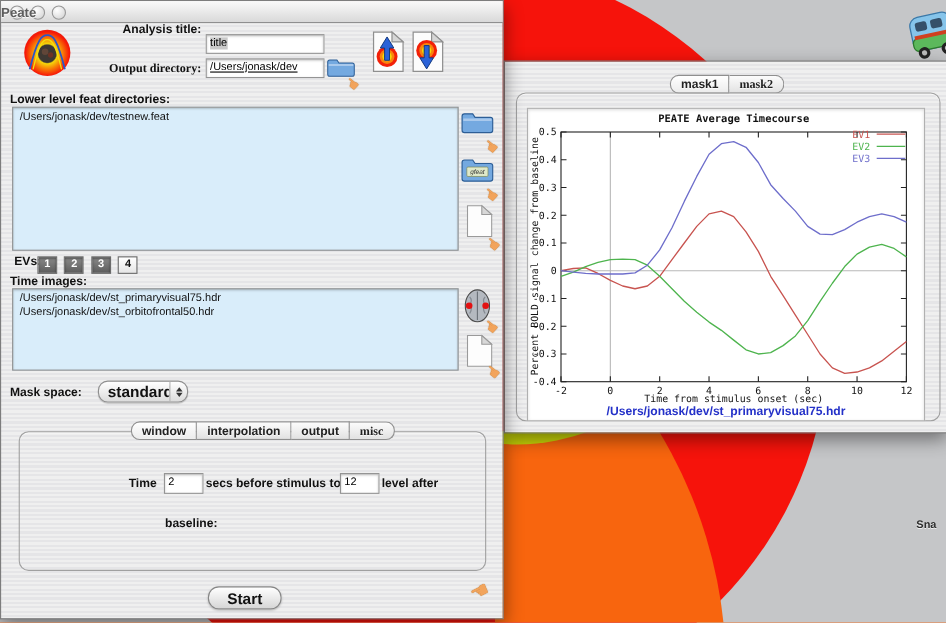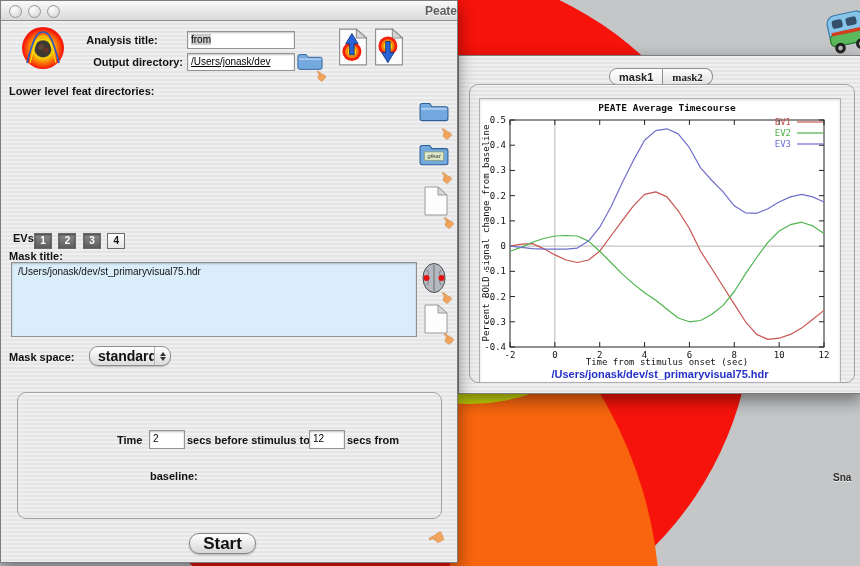--- a/index.html
+++ b/index.html
@@ -14,21 +14,21 @@
   .snapz{right:0px;top:472px;width:27px;color:#2e2e2e;font-size:10px;font-weight:bold;
          text-shadow:0 1px 0 rgba(255,255,255,.7);overflow:hidden;white-space:nowrap;}
   .van{right:-12px;top:6px;width:48px;height:52px;transform:rotate(-12deg);}
   
   .pinstripe{background:repeating-linear-gradient(180deg,#efefef 0px,#efefef 2px,#e5e5e7 2px,#e5e5e7 4px);}
   .window{border:1px solid #7d7d7d;box-shadow:0 6px 16px rgba(0,0,0,.45);}
   .titlebar{left:0;top:0;right:0;height:19px;border-bottom:1px solid #8f8f8f;
             background:linear-gradient(180deg,#fafafa,#d9d9d9);}
   .tl{top:4px;width:11px;height:11px;border-radius:50%;border:1px solid #979797;
       background:radial-gradient(circle at 35% 30%,#ffffff,#cfcfcf);}
-  .title-text{left:0;right:0;top:3px;text-align:right;font-size:12px;font-weight:bold;color:#5d5d5d;
+  .title-text{left:0;right:0;top:3px;text-align:left;font-size:12px;font-weight:bold;color:#5d5d5d;
               text-shadow:0 1px 0 rgba(255,255,255,.8);}
   .lbl{font-size:11px;font-weight:bold;color:#111;white-space:nowrap;}
   .field{background:#fff;border:1px solid #949494;box-shadow:inset 0 1px 2px rgba(0,0,0,.25);
          font-size:10px;color:#000;padding:2px 3px;white-space:nowrap;overflow:hidden;}
   .sel{background:#c9c9c9;}
   .listbox{background:#d9edfa;border:1px solid #8f8f8f;box-shadow:inset 0 1px 2px rgba(0,0,0,.2);
            font-size:10px;color:#111;padding:3px 6px;line-height:12px;}
   .popup{background:linear-gradient(180deg,#ffffff,#dcdcdc);border:1px solid #8f8f8f;border-radius:9px;
          font-size:14px;font-weight:bold;color:#111;display:flex;align-items:center;
          box-shadow:0 1px 1px rgba(0,0,0,.2);}
@@ -43,21 +43,21 @@
        text-shadow:0 1px 0 rgba(255,255,255,.7);}
   .tab:first-child{border-left:1px solid #8f8f8f;border-radius:8px 0 0 8px;}
   .tab:last-child{border-radius:0 8px 8px 0;font-family:Liberation Serif, serif;}
   .tab.selected{background:linear-gradient(180deg,#ffffff,#ececec);}
   .groupbox{border:1px solid #a0a0a0;border-radius:9px;box-shadow:inset 0 1px 0 rgba(255,255,255,.6);}
   .evbtn{width:16px;height:14px;border:1px solid #6b6b6b;font-size:10px;font-weight:bold;
          display:inline-flex;align-items:center;justify-content:center;margin-right:2px;}
   .evbtn.on{background:linear-gradient(180deg,#8a8a8a,#5d5d5d);color:#fff;box-shadow:inset 0 1px 2px rgba(0,0,0,.5);}
   .evbtn.off{background:linear-gradient(180deg,#ffffff,#e6e6e6);color:#111;}
   .pushbtn{border:1px solid #868686;border-radius:10px;background:linear-gradient(180deg,#ffffff,#d6d6d6);
-           font-size:17px;font-weight:bold;color:#111;display:flex;align-items:center;justify-content:center;
+           font-size:14px;font-weight:bold;color:#111;display:flex;align-items:center;justify-content:center;
            box-shadow:0 1px 2px rgba(0,0,0,.25);}
   .hand{color:#f2a45c;text-shadow:0 0 1px #a05c14;line-height:1;}
   .icbtn{display:flex;align-items:flex-start;justify-content:center;}
   
   .plot-panel{background:#fff;border:1px solid #b0b0b0;box-shadow:inset 0 1px 3px rgba(0,0,0,.15);}
   .plot-path{font-size:11px;font-weight:bold;color:#2431c8;text-align:center;white-space:nowrap;}
 </style>
 </head>
 <body>
 
@@ -175,25 +175,25 @@
   <div class="abs" style="left:21px;top:26px;width:42px;height:42px;border-radius:50%;
        background:radial-gradient(circle at 50% 52%,#3e3832 0 26%,#f5d50a 30%,#f87e06 46%,#f71808 66%,#cf2a12 85%,#e6e6e6 98%);">
     <svg width="42" height="42" viewBox="0 0 42 42" style="position:absolute;left:0;top:0;">
       <path d="M5 36 C12 8 16 5 21 5 C26 5 30 8 37 36" fill="none" stroke="#2b56c8" stroke-width="1.6"></path>
       <path d="M8 36 C14 12 17 9 21 9 C25 9 28 12 34 36" fill="none" stroke="#f5e00c" stroke-width="1.2"></path>
       <circle cx="19" cy="20" r="3" fill="#6a4a3a" opacity=".8"></circle>
       <circle cx="24" cy="23" r="2.4" fill="#803020" opacity=".7"></circle>
     </svg>
   </div>
 
-  <div class="abs lbl" style="left:60px;top:33px;width:122px;text-align:center;">Analysis title:</div>
+  <div class="abs lbl" style="left:60px;top:20px;width:122px;text-align:right;">Analysis title:</div>
   <div class="abs field" style="left:186px;top:30px;width:100px;height:12px;">
-    <span class="sel">from</span>
-  </div>
-  <div class="abs lbl" style="left:60px;top:55px;width:122px;text-align:right;">Output directory:</div>
+    <span class="sel">title</span>
+  </div>
+  <div class="abs lbl" style="left:60px;top:55px;width:122px;text-align:right;font-family:Liberation Serif, serif;">Output directory:</div>
   <div class="abs field" style="left:186px;top:52px;width:100px;height:12px;text-decoration:underline;">
     <span>/Users/jonask/dev</span>
   </div>
 
   <div class="abs icbtn" style="left:294px;top:50px;width:30px;height:28px;">
     <svg width="26" height="20" viewBox="0 0 28 20">
       <path d="M1 5 Q1 3 3 3 L10 3 L12 6 L25 6 Q27 6 27 8 L27 17 Q27 19 25 19 L3 19 Q1 19 1 17 Z" fill="#74a9e0" stroke="#2d5e96"></path>
       <path d="M2 7 L26 7 L26 9 L2 9 Z" fill="#a9c9ec"></path>
     </svg>
     <span class="hand abs" style="right:-2px;bottom:-4px;font-size:14px;transform:rotate(38deg);">☚</span>
@@ -216,20 +216,23 @@
       <path d="M16 1 L16 9 L25 9 Z" fill="#d6d6d6" stroke="#8f8f8f"></path>
       <circle cx="12" cy="16" r="8.5" fill="#f22008"></circle>
         <circle cx="12" cy="16" r="6" fill="#f8840c"></circle>
       <circle cx="12" cy="16" r="3.8" fill="#f6d908"></circle>
         <circle cx="12" cy="16" r="2" fill="#4a4036"></circle>
       <polygon points="12,31 6.5,22 10,22 10,12 14,12 14,22 17.5,22" fill="#2a62d8" stroke="#11387e" stroke-width="0.8"></polygon>
     </svg>
   </div>
 
   <div class="abs lbl" style="left:8px;top:84px;">Lower level feat directories:</div>
+  <div class="abs listbox" style="left:10px;top:96px;width:392px;height:123px;">
+    <div>/Users/jonask/dev/testnew.feat</div>
+  </div>
   <div class="abs icbtn" style="left:417px;top:98px;width:32px;height:34px;">
     <svg width="30" height="24" viewBox="0 0 28 20">
         <path d="M1 5 Q1 3 3 3 L10 3 L12 6 L25 6 Q27 6 27 8 L27 17 Q27 19 25 19 L3 19 Q1 19 1 17 Z" fill="#74a9e0" stroke="#2d5e96"></path>
         <path d="M2 7 L26 7 L26 9 L2 9 Z" fill="#a9c9ec"></path>
       </svg>
     <span class="hand abs" style="right:-2px;bottom:-8px;font-size:15px;transform:rotate(38deg);">☚</span>
   </div>
   <div class="abs icbtn" style="left:417px;top:140px;width:32px;height:36px;">
     <svg width="30" height="26" viewBox="0 0 28 22">
         <path d="M1 5 Q1 3 3 3 L10 3 L12 6 L25 6 Q27 6 27 8 L27 19 Q27 21 25 21 L3 21 Q1 21 1 19 Z" fill="#74a9e0" stroke="#2d5e96"></path>
@@ -247,23 +250,24 @@
   </div>
 
   <div class="abs lbl" style="left:12px;top:231px;">EVs:</div>
   <div class="abs" style="left:33px;top:229px;">
     <span class="evbtn on">1</span>
     <span class="evbtn on">2</span>
     <span class="evbtn on">3</span>
     <span class="evbtn off">4</span>
   </div>
 
-  <div class="abs lbl" style="left:8px;top:249px;">Mask title:</div>
+  <div class="abs lbl" style="left:8px;top:249px;">Time images:</div>
   <div class="abs listbox" style="left:10px;top:261px;width:392px;height:67px;">
     <div>/Users/jonask/dev/st_primaryvisual75.hdr</div>
+    <div>/Users/jonask/dev/st_orbitofrontal50.hdr</div>
   </div>
   <div class="abs icbtn" style="left:417px;top:261px;width:32px;height:36px;">
     <svg width="26" height="32" viewBox="0 0 26 32">
       <ellipse cx="13" cy="16" rx="11" ry="14.5" fill="#b4b9c0" stroke="#4a4a4a"></ellipse>
       <line x1="13" y1="3" x2="13" y2="29" stroke="#6a6f76" stroke-width="1"></line>
       <path d="M6 8 Q9 11 6 15 Q9 18 6 23" fill="none" stroke="#858b92" stroke-width="1.2"></path>
       <path d="M20 8 Q17 11 20 15 Q17 18 20 23" fill="none" stroke="#858b92" stroke-width="1.2"></path>
       <circle cx="5.5" cy="16" r="3" fill="#e31212"></circle>
         <circle cx="20.5" cy="16" r="3" fill="#e31212"></circle>
     </svg>
@@ -280,26 +284,32 @@
   <div class="abs lbl" style="left:8px;top:350px;">Mask space:</div>
   <div class="abs popup" style="left:88px;top:345px;width:80px;height:18px;">
     <span class="ptxt">standard</span>
     <span class="parr">
         <span class="tri-up"></span>
         <span class="tri-dn"></span>
       </span>
   </div>
 
   <div class="abs groupbox" style="left:16px;top:391px;width:423px;height:125px;"></div>
+  <div class="abs tabstrip" style="left:118px;top:382px;">
+    <div class="tab selected">window</div>
+    <div class="tab">interpolation</div>
+    <div class="tab">output</div>
+    <div class="tab">misc</div>
+  </div>
   <div class="abs lbl" style="left:116px;top:433px;">Time</div>
   <div class="abs field" style="left:148px;top:429px;width:28px;height:13px;">
     <span>2</span>
   </div>
   <div class="abs lbl" style="left:186px;top:433px;">secs before stimulus to</div>
   <div class="abs field" style="left:308px;top:429px;width:28px;height:13px;">
     <span>12</span>
   </div>
-  <div class="abs lbl" style="left:346px;top:433px;">secs from</div>
+  <div class="abs lbl" style="left:346px;top:433px;">level after</div>
   <div class="abs lbl" style="left:137px;top:469px;padding-left:12px;">baseline:</div>
 
   <div class="abs pushbtn" style="left:188px;top:532px;width:65px;height:19px;">Start</div>
   <span class="hand abs" style="left:427px;top:528px;font-size:19px;transform:rotate(-28deg);">☚</span>
 </div>
 
 </body></html>

